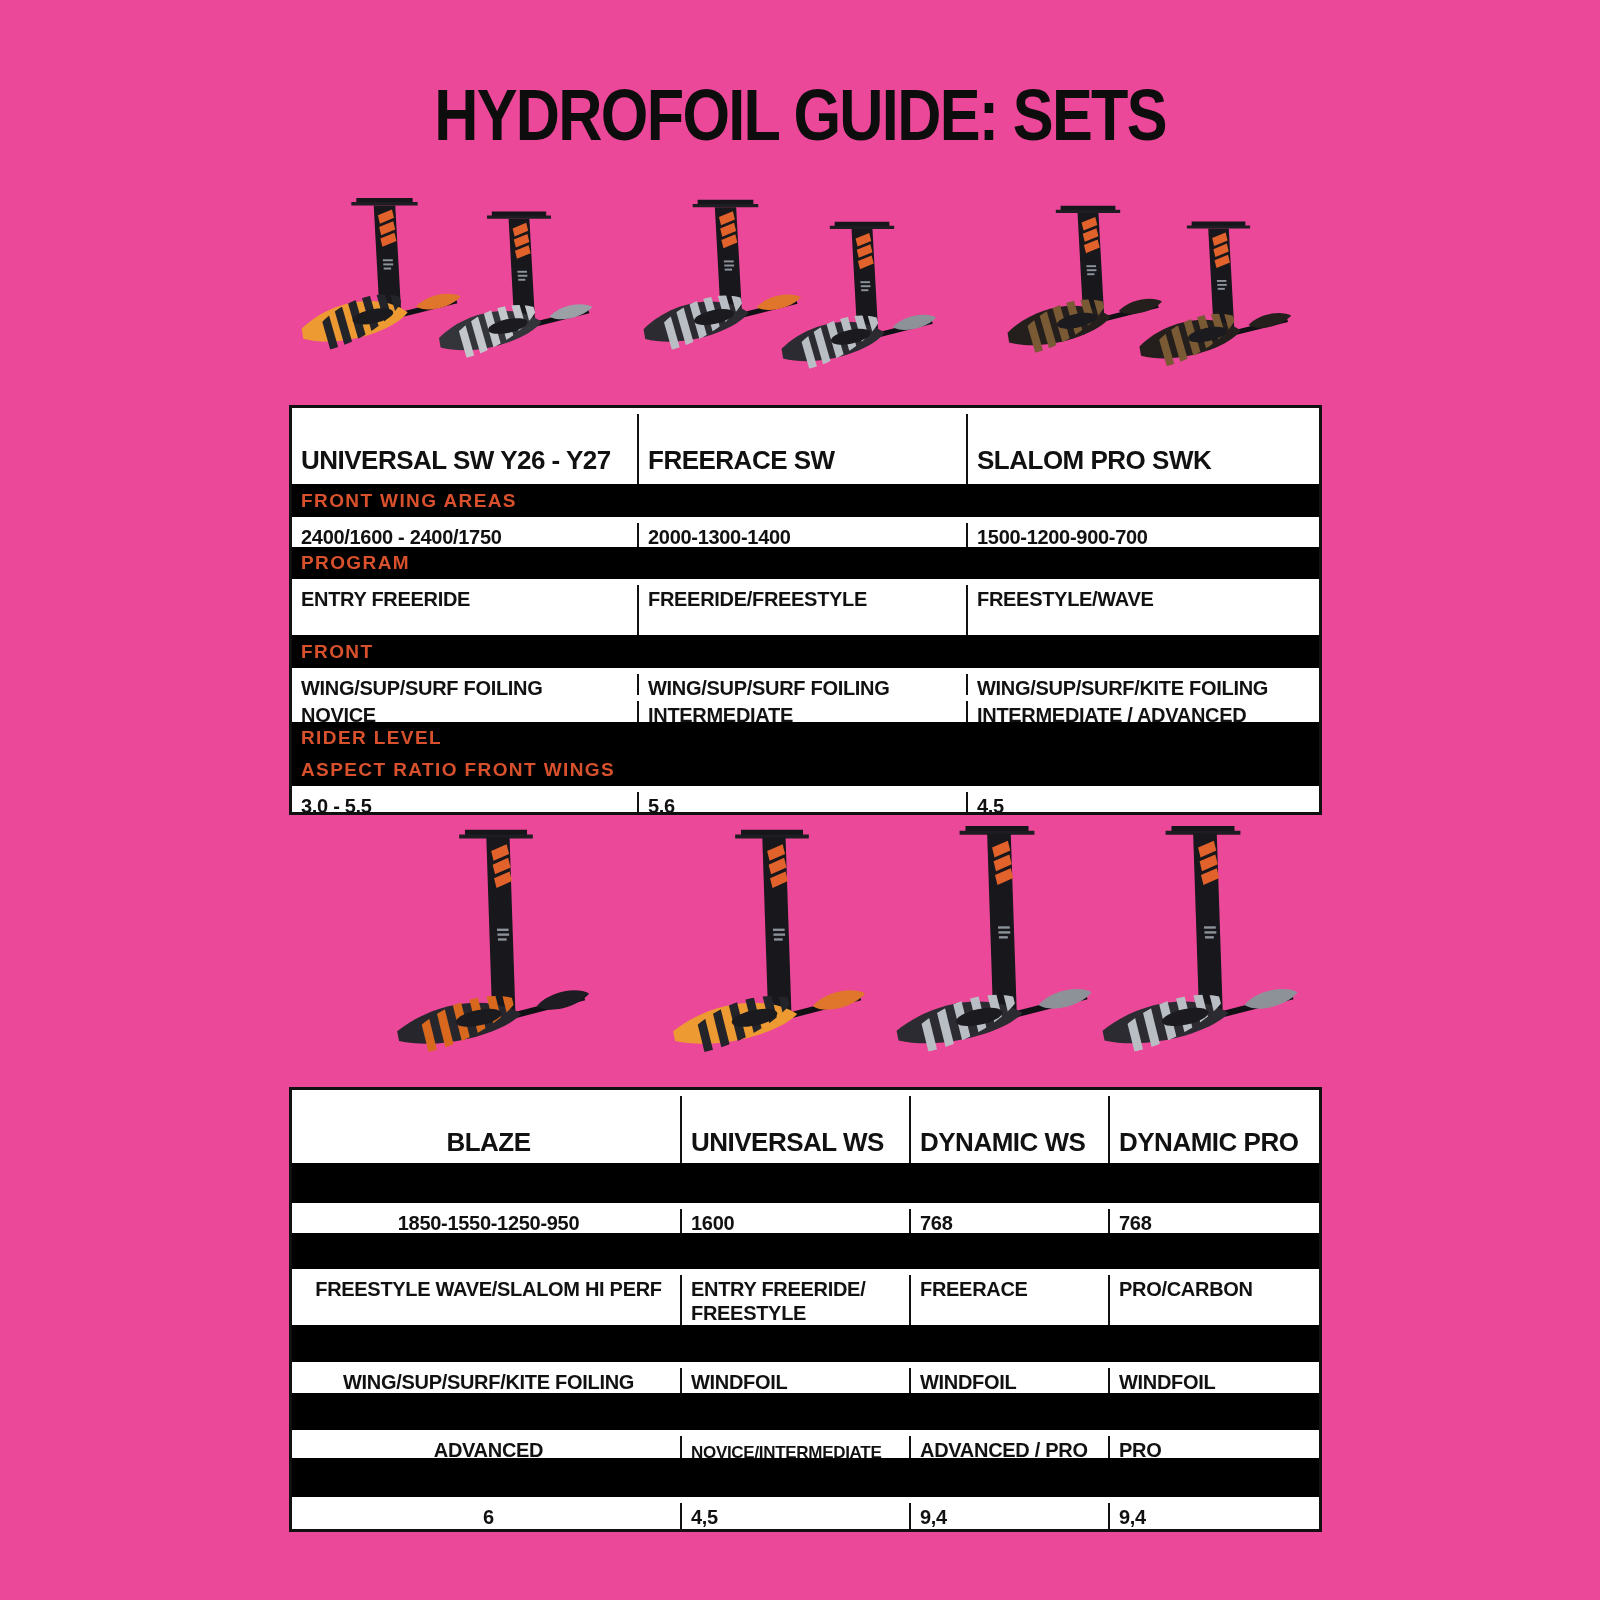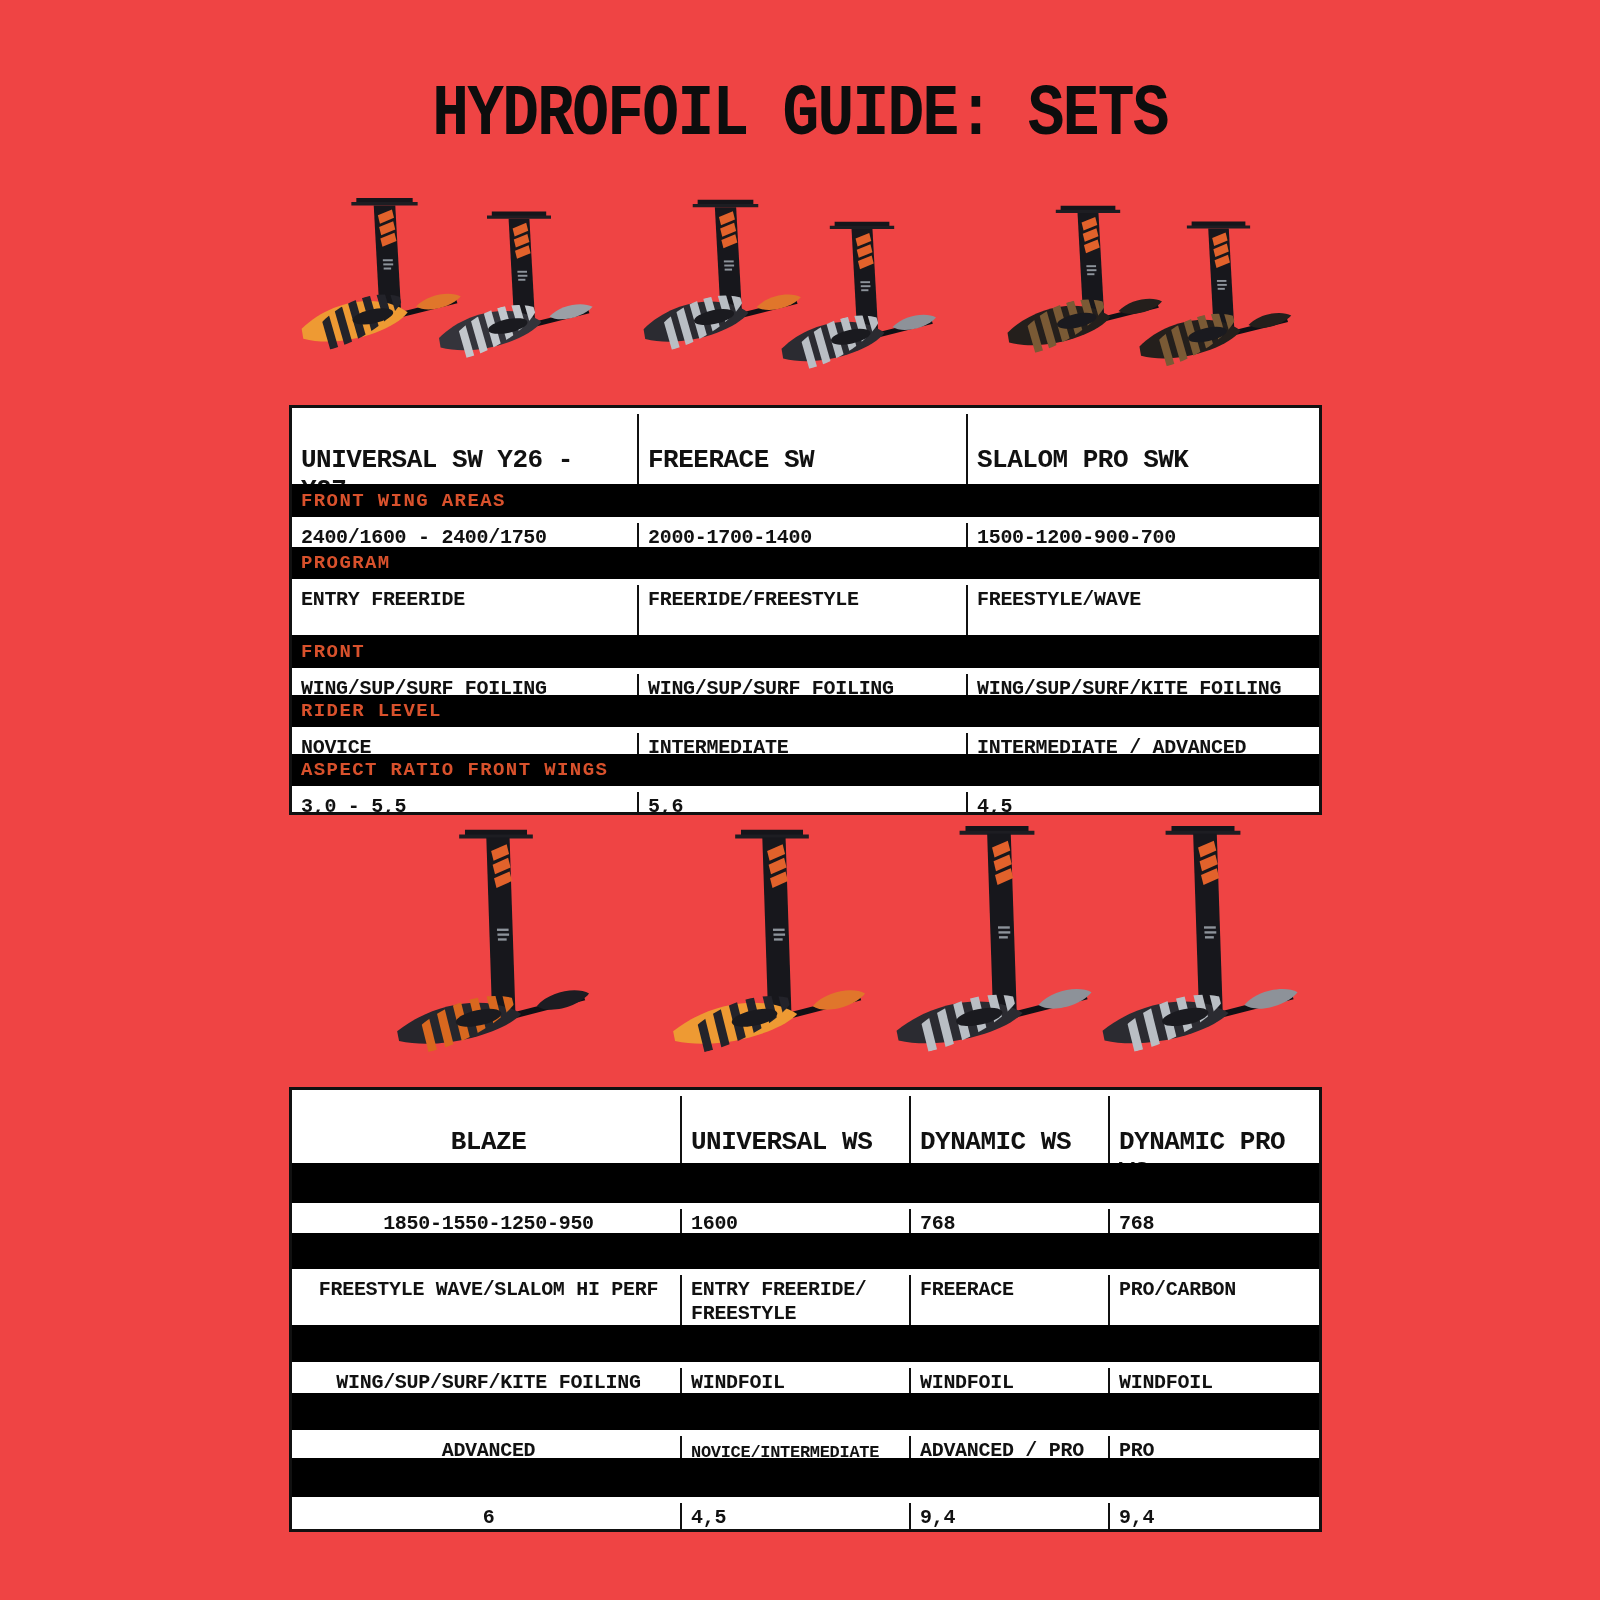--- a/index.html
+++ b/index.html
@@ -1,18 +1,18 @@
 <!DOCTYPE html>
 <html><head>
 <meta charset="utf-8">
 <style>
   html,body { margin:0; padding:0; background:#ffffff; }
   .page {
-    position:relative; width:1600px; height:1600px; background:#ef4444;
-    font-family:Liberation Mono, monospace; color:#111; overflow:hidden;
+    position:relative; width:1600px; height:1600px; background:#ec4899;
+    font-family:Liberation Sans, sans-serif; color:#111; overflow:hidden;
   }
   .title {
     position:absolute; left:0; right:0; top:74px; text-align:center;
     font-size:72px; font-weight:900; letter-spacing:-2px;
     transform:scaleX(0.85); transform-origin:50% 50%; white-space:nowrap; color:#0d0d0d;
   }
   
   .guide-table {
     position:absolute; left:289px; width:1033px; border:3px solid #111;
     box-sizing:border-box; background:#fff;
@@ -145,44 +145,44 @@
       </div>
       <div class="cell c2">
         <div class="name">SLALOM PRO SWK</div>
         
       </div>
     </div>
 
     <div class="row band" style="height:33px">FRONT WING AREAS</div>
     <div class="row" style="height:30px">
       <div class="cell c0">2400/1600 - 2400/1750</div>
-      <div class="cell c1">2000-1700-1400</div>
+      <div class="cell c1">2000-1300-1400</div>
       <div class="cell c2">1500-1200-900-700</div>
     </div>
 
     <div class="row band" style="height:32px">PROGRAM</div>
     <div class="row" style="height:56px">
       <div class="cell c0">ENTRY FREERIDE</div>
       <div class="cell c1">FREERIDE/FREESTYLE</div>
       <div class="cell c2">FREESTYLE/WAVE</div>
     </div>
 
     <div class="row band" style="height:33px">FRONT</div>
     <div class="row" style="height:27px">
       <div class="cell c0">WING/SUP/SURF FOILING</div>
       <div class="cell c1">WING/SUP/SURF FOILING</div>
       <div class="cell c2">WING/SUP/SURF/KITE FOILING</div>
     </div>
 
-    <div class="row band" style="height:32px">RIDER LEVEL</div>
     <div class="row" style="height:27px">
       <div class="cell c0">NOVICE</div>
       <div class="cell c1">INTERMEDIATE</div>
       <div class="cell c2">INTERMEDIATE / ADVANCED</div>
     </div>
+    <div class="row band" style="height:32px">RIDER LEVEL</div>
 
     <div class="row band" style="height:32px">ASPECT RATIO FRONT WINGS</div>
     <div class="row" style="height:26px">
       <div class="cell c0">3,0 - 5,5</div>
       <div class="cell c1">5,6</div>
       <div class="cell c2">4,5</div>
     </div>
   </div>
 
   <svg class="foil" style="left:382px;top:822px;width:228px;height:252px;--wing:#26262c;--stripe:#d9681f;--stab:#1c1c22">

